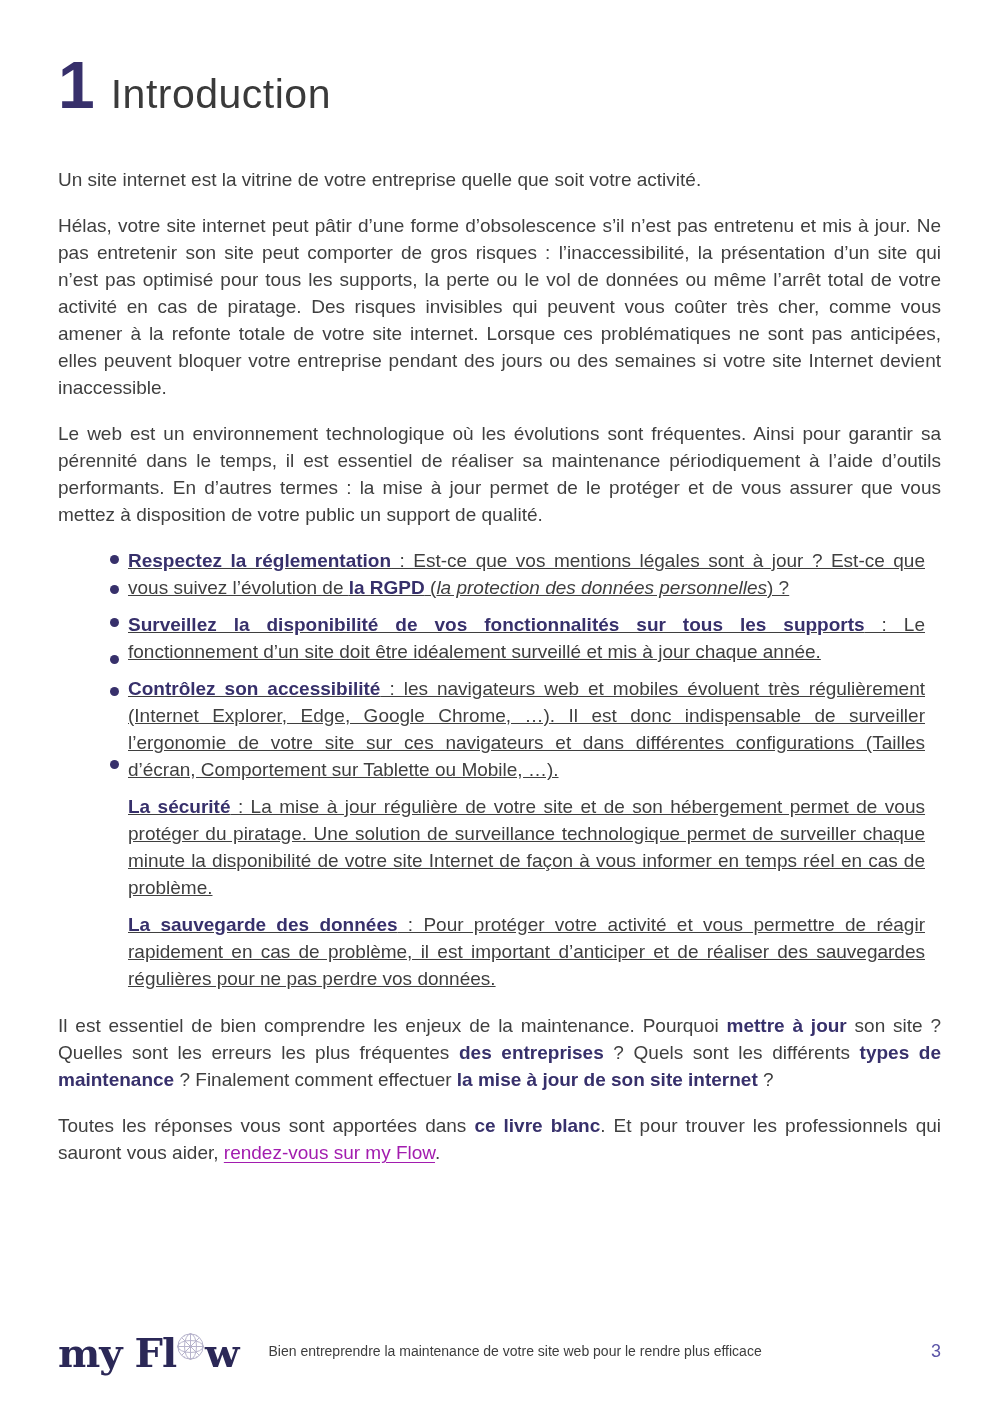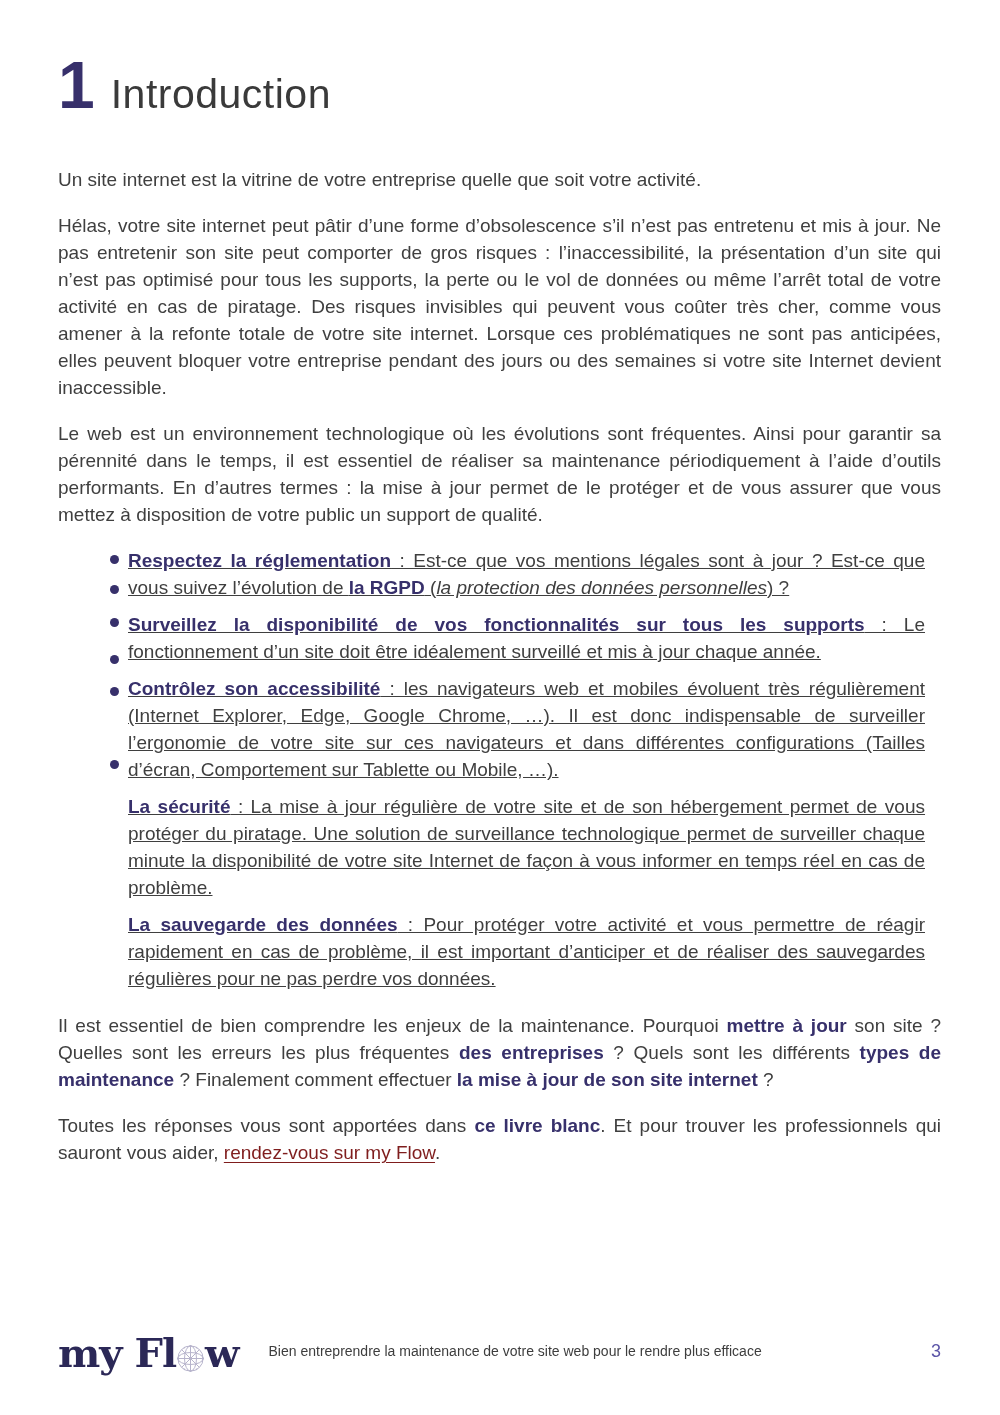--- a/index.html
+++ b/index.html
@@ -34,21 +34,21 @@
   .para {
     font-size: 19px; line-height: 27px;
     text-align: justify;
     margin: 0 0 19px 0;
     color: #3f3f3f;
   }
   .para:last-child { margin-bottom: 0; }
   .b { font-weight: 700; color: #37306b; }
   .i { font-style: italic; }
   a.link, .link {
-    color: #7f1d1d;
+    color: #a21caf;
     text-decoration: underline;
     text-underline-offset: 3px;
     cursor: pointer;
   }
   
   .bullet-list {
     margin: 16px 0 20px 0;
     padding: 0 16px 0 70px;
   }
   .list-item {
@@ -69,21 +69,21 @@
   .li-2 .bullet.p1 { top: 7px; }
   .li-2 .bullet.p2 { top: 44px; }
   .li-3 .bullet.p1 { top: 12px; }
   .li-3 .bullet.p2 { top: 85px; }
   
   .footer {
     position: absolute; left: 58px; right: 59px; top: 1333px;
     display: flex; align-items: center;
   }
   .logo {
-    display: flex; align-items: flex-end;
+    display: flex; 
     font-family: "DejaVu Serif", serif;
     font-weight: 700; font-size: 40px; line-height: 1;
     color: #2b2857; letter-spacing: -1px;
     white-space: nowrap;
   }
   .logo .globe {
     width: 27px; height: 27px;
     margin: 0 1px 1px 1px;
     display: inline-block;
   }

